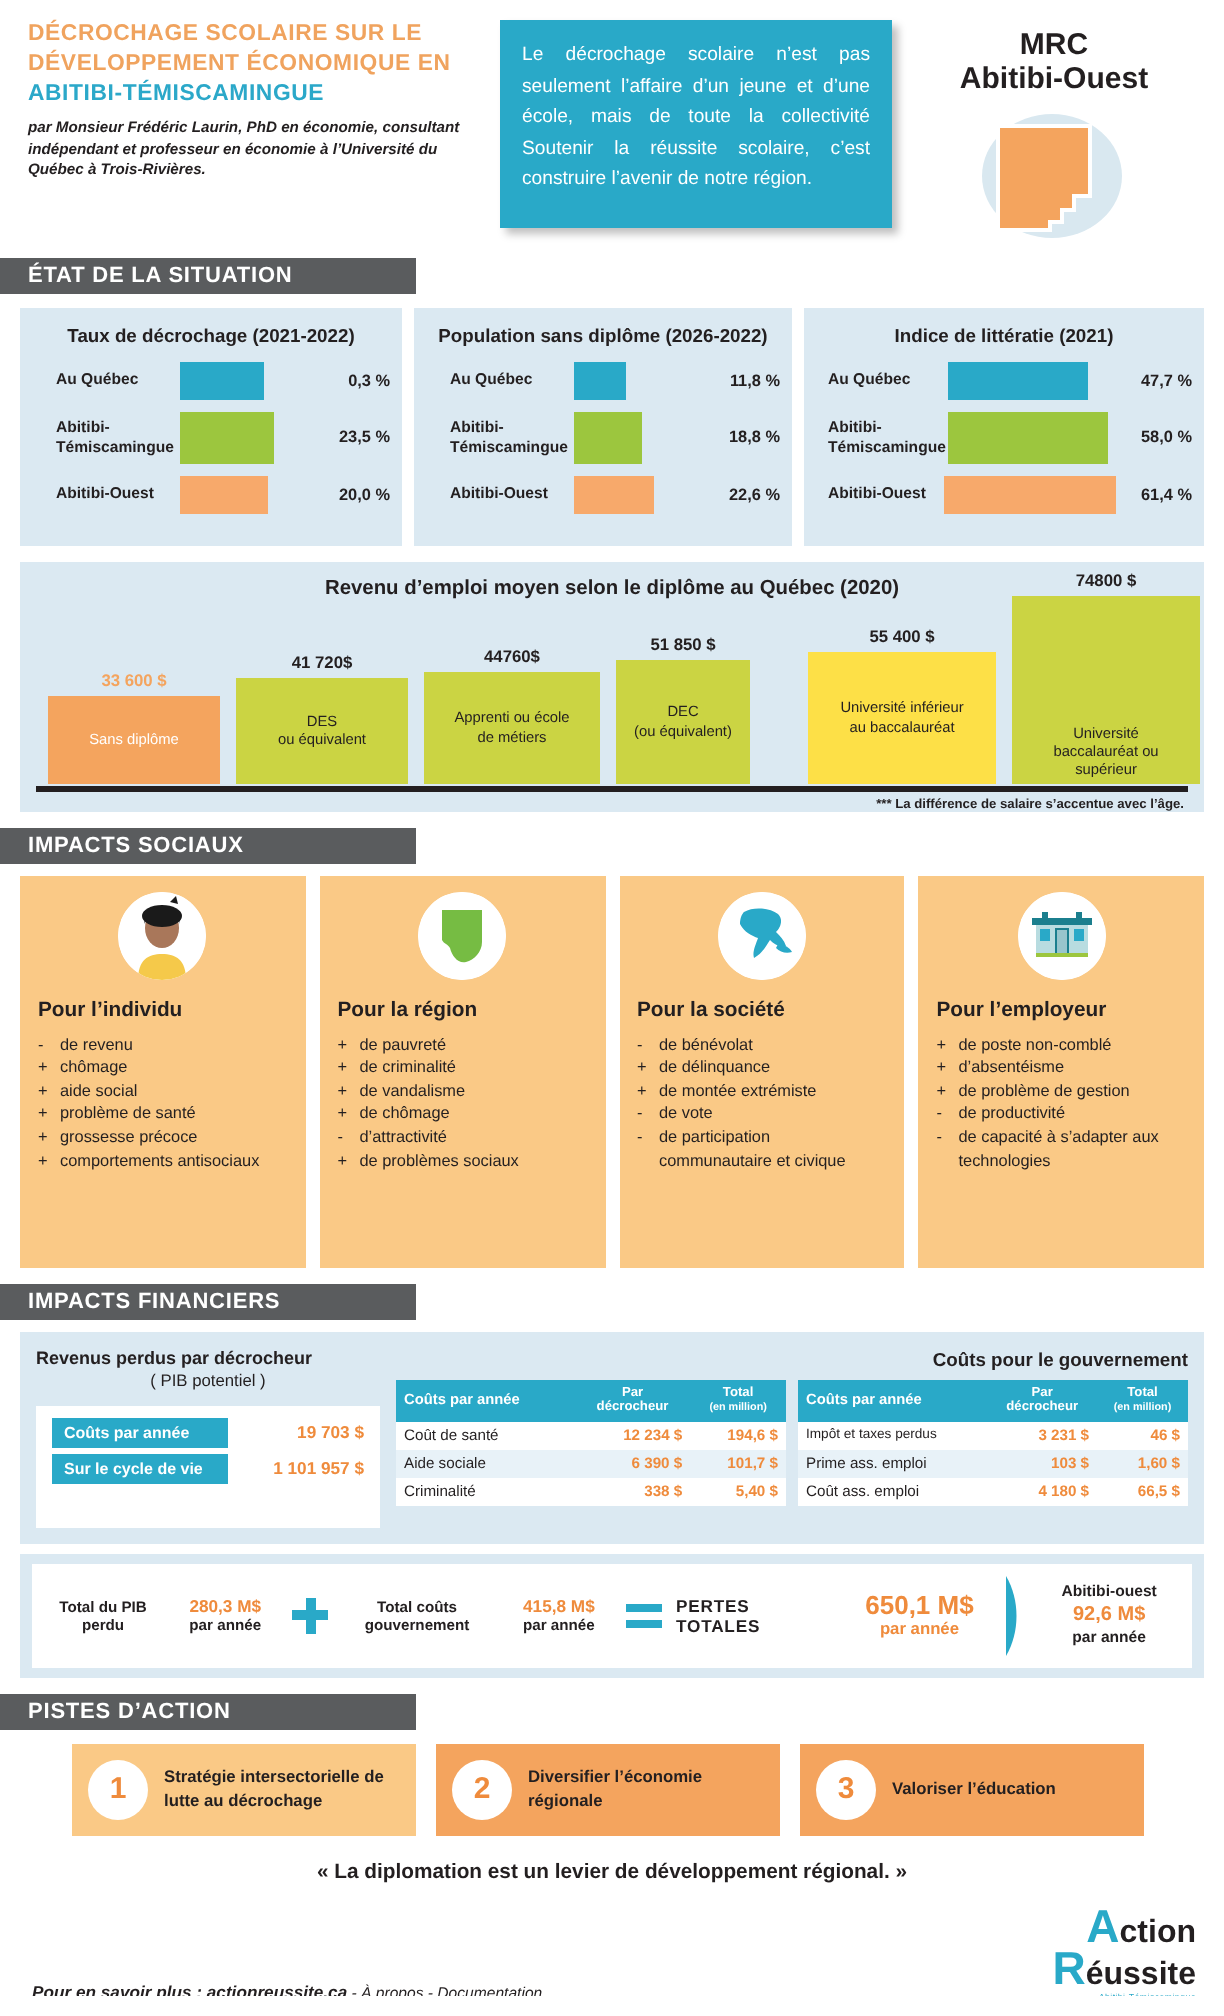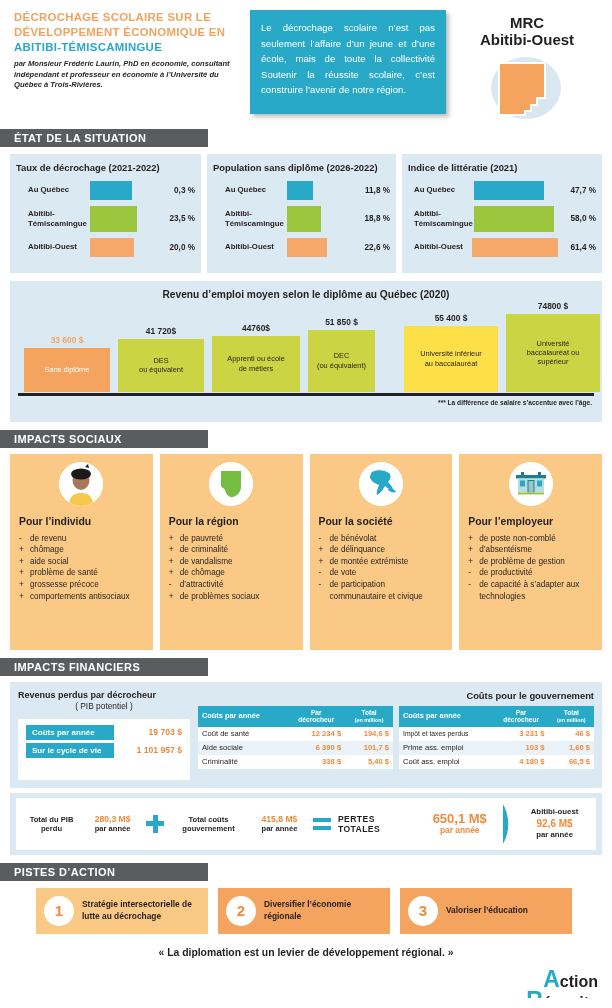--- a/index.html
+++ b/index.html
@@ -47,33 +47,33 @@
     padding: 4px 10px 4px 14px; width: 208px; height: 18px;
     display: flex; align-items: center;
   }
 
   
   .situation { display: flex; gap: 6px; padding: 7px 10px 0 10px; }
   .sit-card { background: #dbe9f2; padding: 8px 6px 10px 6px; }
   .sit-card.c1 { width: 192px; }
   .sit-card.c2 { width: 190px; }
   .sit-card.c3 { width: 200px; }
-  .sit-title { text-align: left; font-size: 9.4px; font-weight: bold; margin-bottom: 8px; }
+  .sit-title { text-align: center; font-size: 9.4px; font-weight: bold; margin-bottom: 8px; }
   .sit-row { display: flex; align-items: center; margin-bottom: 6px; }
   .sit-label { font-size: 7.8px; font-weight: bold; line-height: 1.2; }
   .c1 .sit-label { width: 74px; padding-left: 12px; }
   .c2 .sit-label { width: 74px; padding-left: 12px; }
   .c3 .sit-label { width: 66px; padding-left: 6px; }
   .sit-barwrap { flex: 1; }
   .sit-bar { height: 19px; display: block; }
   .sit-val { font-size: 8.2px; font-weight: bold; width: 38px; text-align: right; }
   .c3 .sit-val { width: 40px; }
 
   
-  .revenue { margin: 8px 10px 0 10px; background: #dbe9f2; padding: 8px 8px 16px 8px; }
+  .revenue { margin: 8px 10px 0 10px; background: #dbe9f2; padding: 8px 8px 0 8px; }
   .rev-title { text-align: center; font-size: 10.2px; font-weight: bold; }
   .rev-plot { position: relative; height: 92px; margin-top: 4px; }
   .rev-col { position: absolute; bottom: 4px; }
   .rev-bar {
     position: relative; text-align: center; color: #231f20;
     font-size: 7.4px; line-height: 1.25; font-weight: normal;
     display: flex; align-items: center; justify-content: center; padding: 2px;
   }
   .rev-bar.first { color: #ffffff; }
   .rev-label {
@@ -316,21 +316,21 @@
       <div class="rev-col" style="left:386px;width:94px;">
         <div class="rev-label">55 400 $</div>
         <div class="rev-bar" style="height:66px;background:#fde047;white-space:pre-line;">
           <span>Université inférieur
 au baccalauréat</span>
         </div>
       </div>
 
       <div class="rev-col" style="left:488px;width:94px;">
         <div class="rev-label">74800 $</div>
-        <div class="rev-bar" style="height:78px;background:#CBD443;white-space:pre-line;">
+        <div class="rev-bar" style="height:94px;background:#CBD443;white-space:pre-line;align-items:flex-end;">
           <span>Université
 baccalauréat ou
 supérieur</span>
         </div>
       </div>
 
       <div class="rev-axis"></div>
     </div>
     <div class="rev-note">*** La différence de salaire s’accentue avec l’âge.</div>
   </div>

